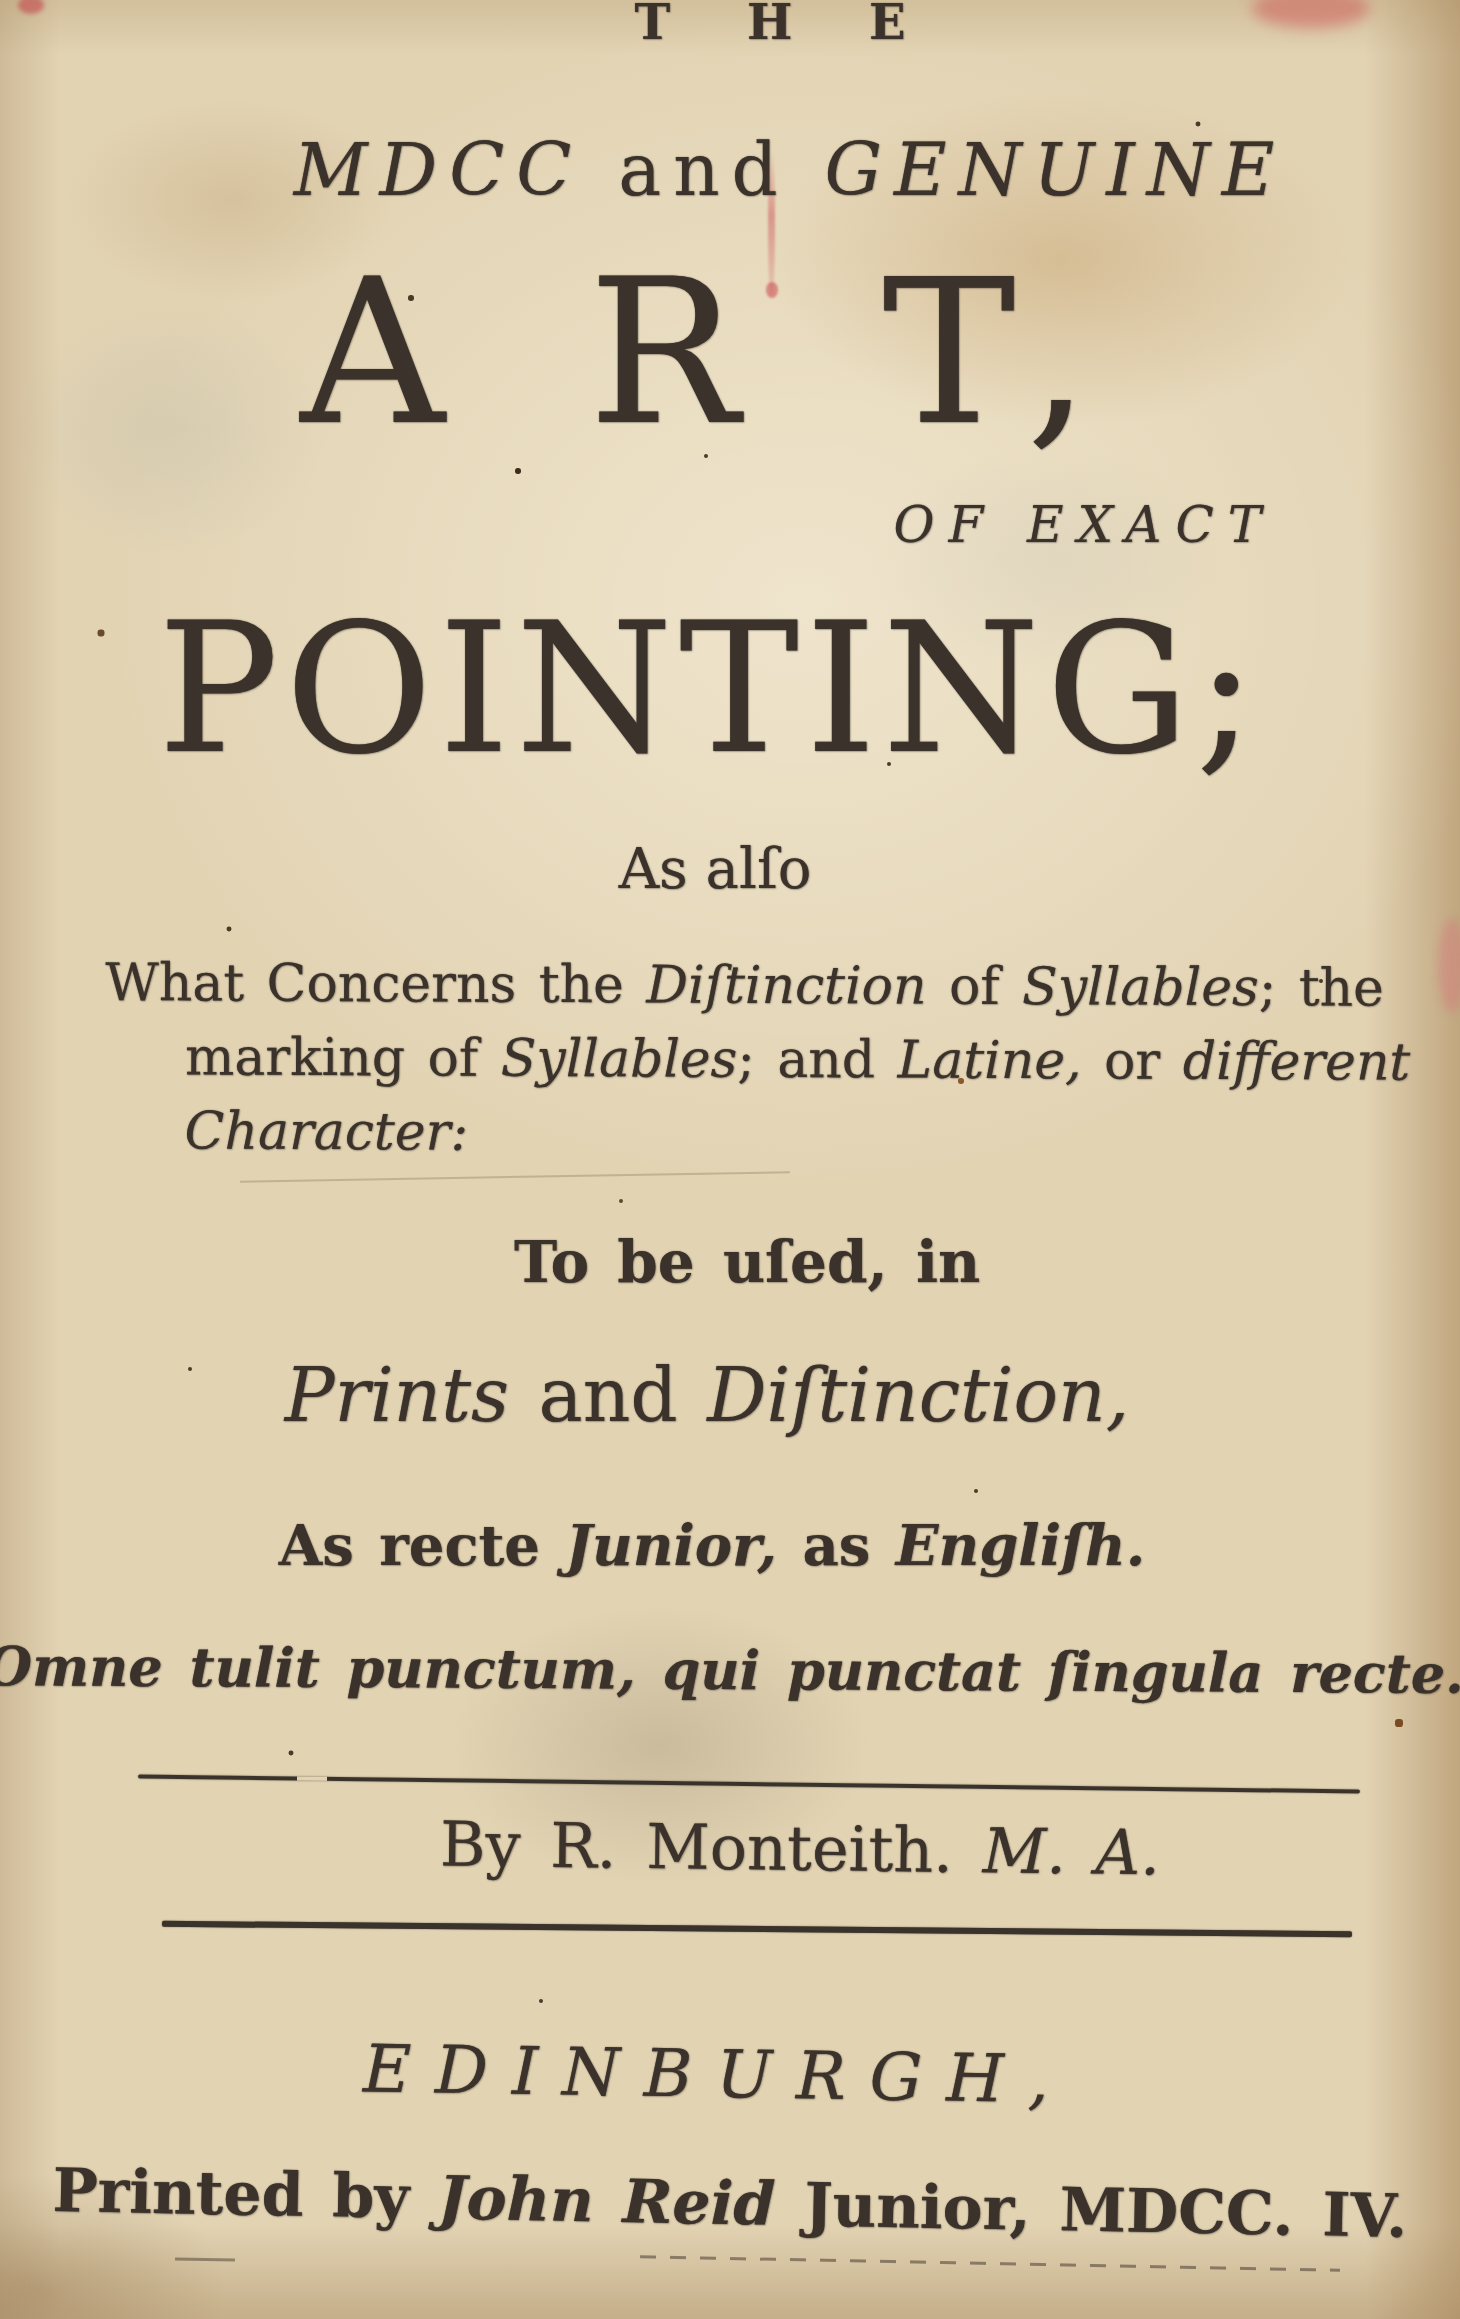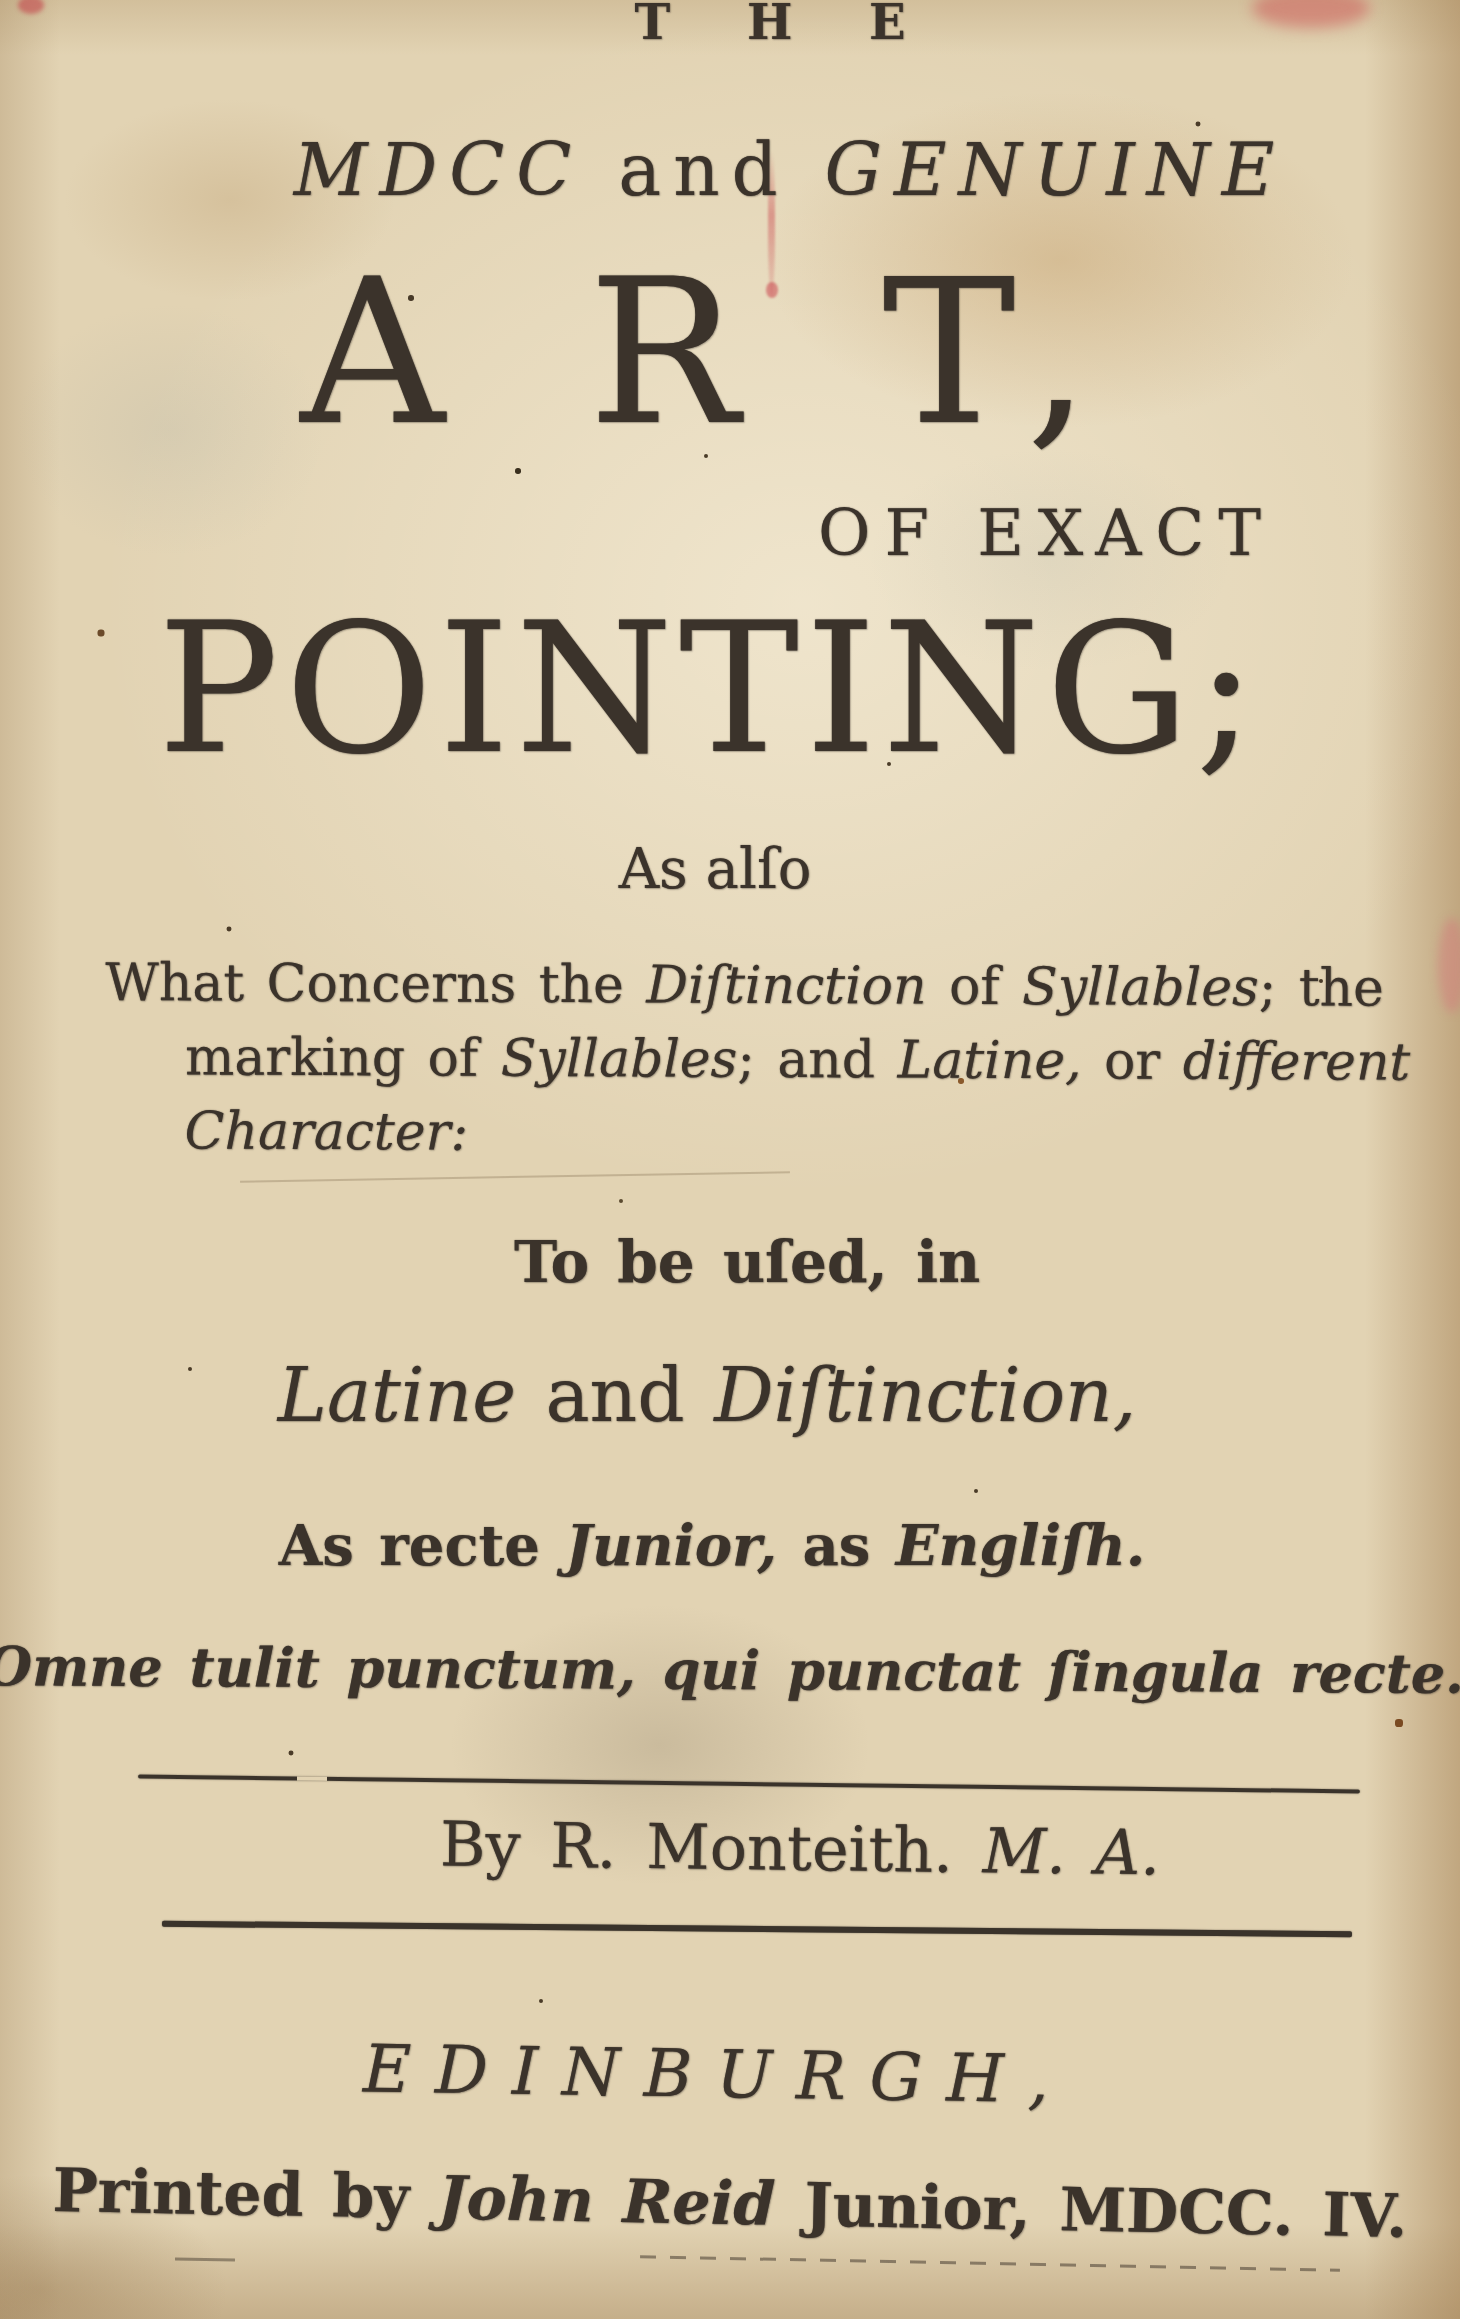--- a/index.html
+++ b/index.html
@@ -52,21 +52,21 @@
 
   
   .line{position:absolute;left:0;right:0;text-align:center;white-space:nowrap;
     text-shadow:0 0 1.3px rgba(59,51,43,.75), 1px 1px 1.5px rgba(59,51,43,.28);}
   .it{font-style:italic;}
   .rm{font-style:normal;}
 
   .l-the     {top:-6px;  font-size:48px; font-weight:bold; letter-spacing:30px; transform:translateX(55px);}
   .l-true    {top:128px; font-size:72px; letter-spacing:12px; transform:translateX(60px);}
   .l-art     {top:236px; font-size:200px; letter-spacing:40px; transform:translateX(-15px);}
-  .l-ofexact {top:496px; font-size:64px; letter-spacing:14px; left:auto; right:185px; text-align:right;}
+  .l-ofexact {top:496px; font-size:50px; letter-spacing:14px; left:auto; right:185px; text-align:right;font-style:italic;}
   .l-pointing{top:584px; font-size:180px; letter-spacing:6px; transform:translateX(-20px);}
   .l-asalso  {top:836px; font-size:56px; transform:translateX(-15px);}
 
   .l-concerns{top:948px; left:105px; right:40px; text-align:left; font-size:52px; line-height:74px;
     word-spacing:6px; transform:rotate(0.25deg);}
   .l-concerns .cont{display:block; margin-left:80px;}
 
   .l-usage   {top:1228px; font-size:58px; font-weight:bold; word-spacing:8px; transform:translateX(17px);}
   .l-media   {top:1352px; font-size:74px; word-spacing:6px; transform:translateX(-23px);}
   .l-lang    {top:1512px; font-size:56px; font-weight:bold; word-spacing:6px; transform:translateX(-18px);}
@@ -111,21 +111,21 @@
 <div class="line l-asalso">As alſo</div>
 
 <div class="line l-concerns">
   <span><span class="rm">What Concerns the </span><span class="it">Diſtinction</span><span class="rm"> of </span><span class="it">Syllables</span><span class="rm">; the</span></span>
   <span class="cont"><span class="rm">marking of </span><span class="it">Syllables</span><span class="rm">; and </span><span class="it">Latine,</span><span class="rm"> or </span><span class="it">different</span></span>
   <span class="cont"><span class="it">Character:</span></span>
 </div>
 
 <div class="line l-usage">To be uſed, in</div>
 
-<div class="line l-media"><span class="it">Latine</span><span class="rm"> and </span><span class="it">Diſtinction,</span></div>
+<div class="line l-media"><span class="it">Prints</span><span class="rm"> and </span><span class="it">Diſtinction,</span></div>
 
 <div class="line l-lang"><span class="rm">As recte </span><span class="it">Junior,</span><span class="rm"> as </span><span class="it">Engliſh.</span></div>
 
 <div class="line l-motto">Omne tulit punctum, qui punctat ſingula recte.</div>
 
 <div class="rule rule-1"></div>
 
 <div class="line l-byline"><span class="rm">By R. Monteith. </span><span class="it">M. A.</span></div>
 
 <div class="rule rule-2"></div>

